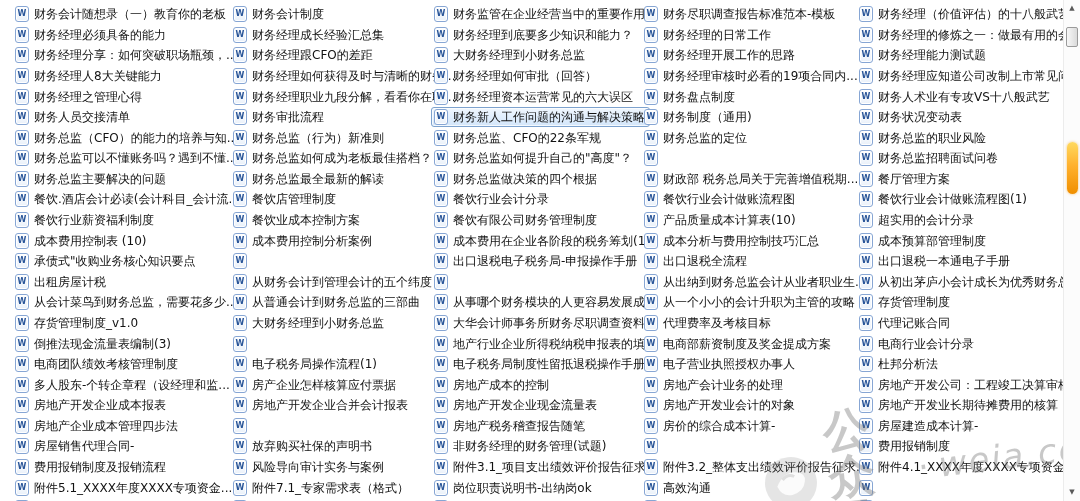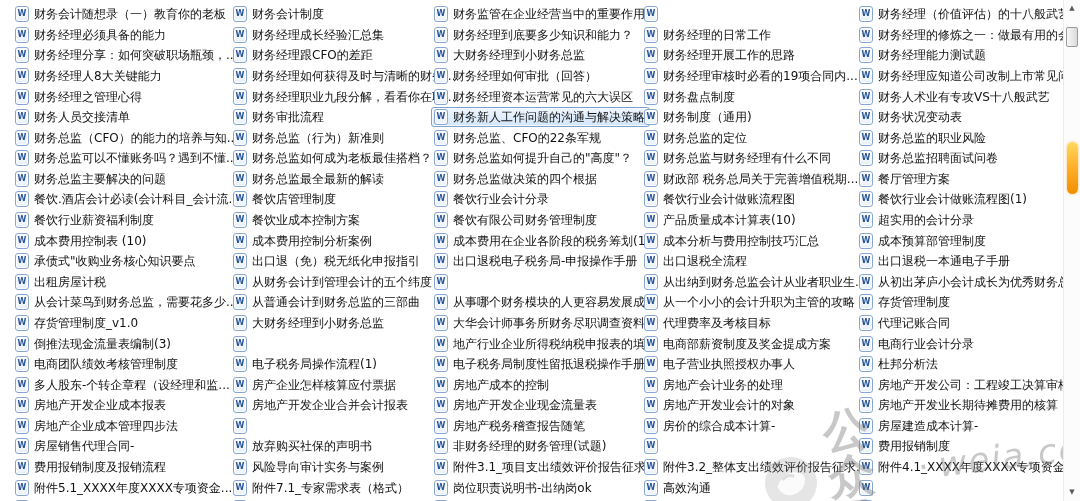--- a/index.html
+++ b/index.html
@@ -216,21 +216,20 @@
         <div class="item">
           <span class="docicon">W</span>
           <span class="label">餐饮业成本控制方案</span>
         </div>
         <div class="item">
           <span class="docicon">W</span>
           <span class="label">成本费用控制分析案例</span>
         </div>
         <div class="item">
           <span class="docicon">W</span>
-          <span class="label">出口退（免）税无纸化申报指引</span>
         </div>
         <div class="item">
           <span class="docicon">W</span>
           <span class="label">从财务会计到管理会计的五个纬度</span>
         </div>
         <div class="item">
           <span class="docicon">W</span>
           <span class="label">从普通会计到财务总监的三部曲</span>
         </div>
         <div class="item">
@@ -369,20 +368,21 @@
           <span class="label">岗位职责说明书-出纳岗ok</span>
         </div>
         <div class="item">
           <span class="docicon">W</span>
           <span class="label"></span>
         </div>
       </div>
       <div class="col" style="left: 641px;">
         <div class="item">
           <span class="docicon">W</span>
+          <span class="label">财务尽职调查报告标准范本-模板</span>
         </div>
         <div class="item">
           <span class="docicon">W</span>
           <span class="label">财务经理的日常工作</span>
         </div>
         <div class="item">
           <span class="docicon">W</span>
           <span class="label">财务经理开展工作的思路</span>
         </div>
         <div class="item">
@@ -396,21 +396,20 @@
         <div class="item">
           <span class="docicon">W</span>
           <span class="label">财务制度（通用)</span>
         </div>
         <div class="item">
           <span class="docicon">W</span>
           <span class="label">财务总监的定位</span>
         </div>
         <div class="item">
           <span class="docicon">W</span>
-          <span class="label">财务总监与财务经理有什么不同</span>
         </div>
         <div class="item">
           <span class="docicon">W</span>
           <span class="label">财政部 税务总局关于完善增值税期...</span>
         </div>
         <div class="item">
           <span class="docicon">W</span>
           <span class="label">餐饮行业会计做账流程图</span>
         </div>
         <div class="item">

